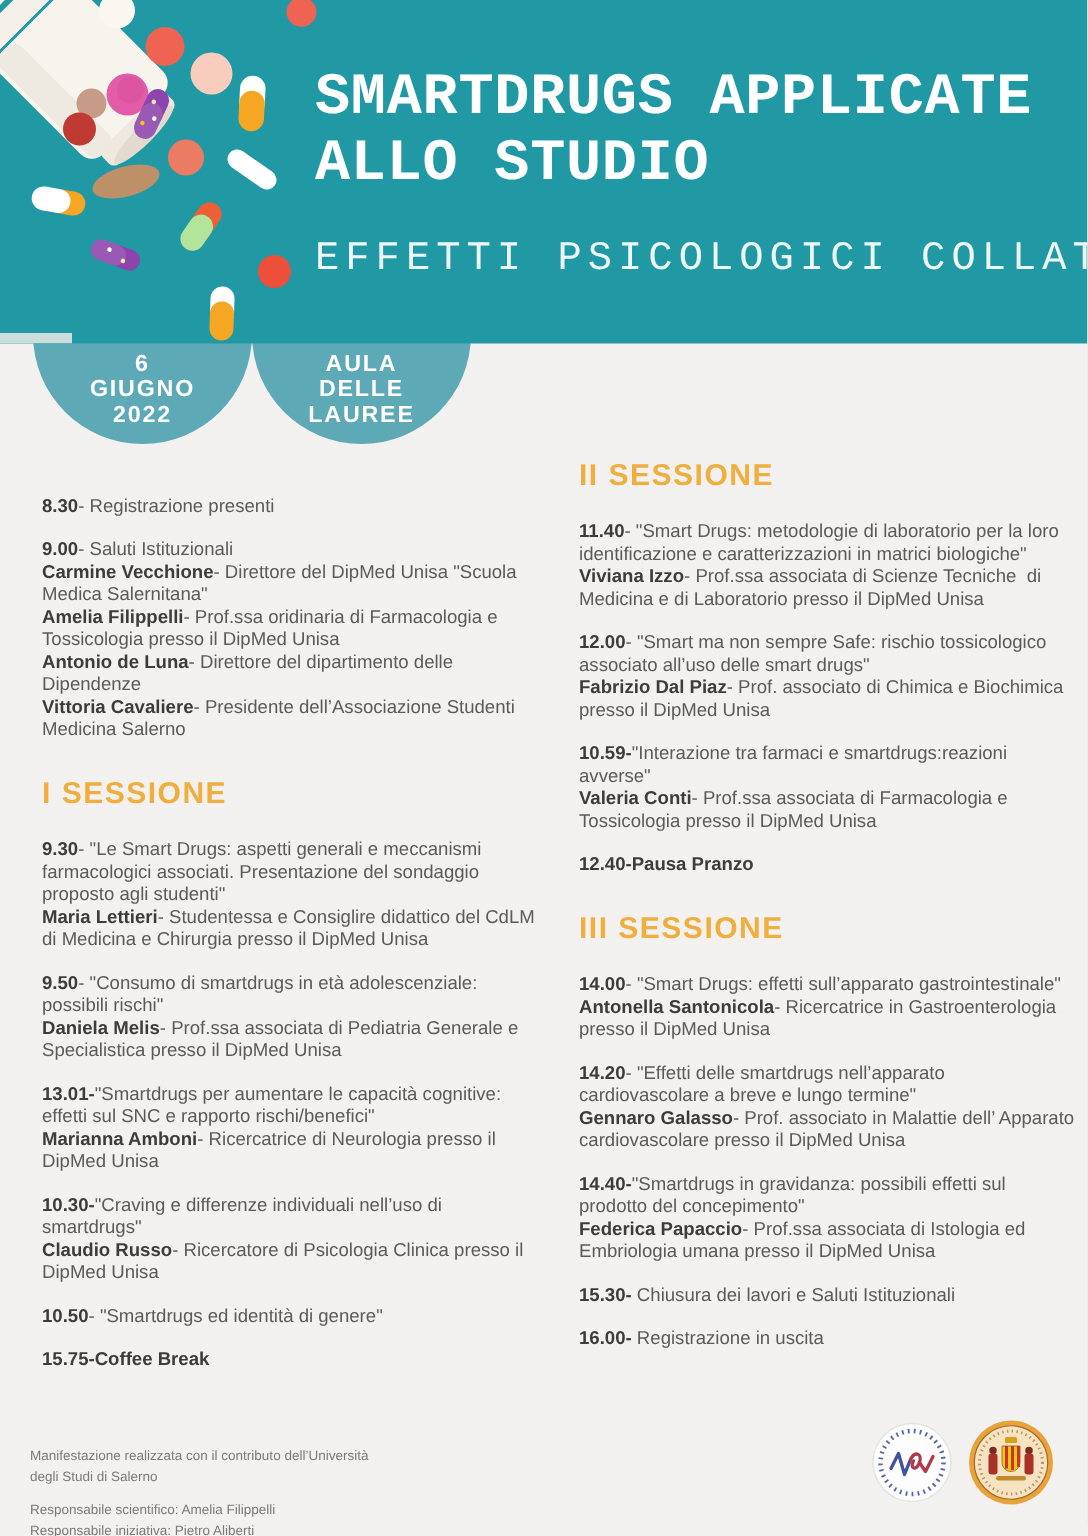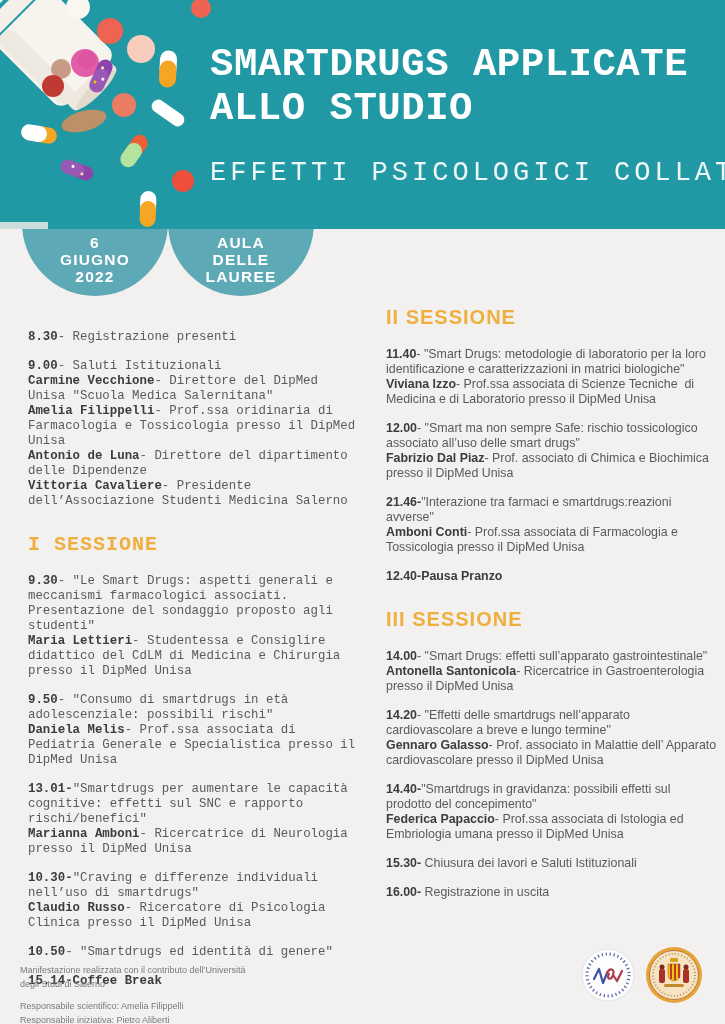--- a/index.html
+++ b/index.html
@@ -19,21 +19,21 @@
   .header-tab{position:absolute;left:0;bottom:0;width:48px;height:7px;background:#dfe5e2;opacity:.9;}
 
   
   .badge{position:absolute;top:150px;width:146px;height:146px;border-radius:50%;background:var(--badge);z-index:1;color:#fff;}
   .badge-date{left:22px;}
   .badge-venue{left:168px;}
   .badge-text{position:absolute;top:84px;left:0;right:0;text-align:center;font-size:15.5px;font-weight:700;letter-spacing:1.2px;line-height:1.1;}
 
   
   .col{position:absolute;font-size:12.4px;line-height:15px;color:var(--txt);}
-  .col-left{left:28px;top:330px;width:334px;font-family:Liberation Mono, monospace;}
+  .col-left{left:28px;top:330px;width:334px;}
   .col-right{left:386px;top:310px;width:332px;}
   .event{margin-bottom:14px;}
   .line{white-space:pre-wrap;}
   .line b{color:var(--txtb);font-weight:700;}
   .session-heading{color:var(--orange);font-size:20px;font-weight:700;letter-spacing:1px;margin:28px 0 22px;}
   .col .session-heading:first-child{margin-top:0;}
 
   
   .footer-credits{position:absolute;left:20px;top:964px;font-size:9px;line-height:1.5;color:#7a7a7a;z-index:3;}
   .credit-group{margin-bottom:9px;}
@@ -152,36 +152,36 @@
         <div class="line"><b>Marianna Amboni</b><span>- Ricercatrice di Neurologia presso il DipMed Unisa</span></div>
       </div>
       <div class="event">
         <div class="line"><b>10.30-</b><span>"Craving e differenze individuali nell’uso di smartdrugs"</span></div>
         <div class="line"><b>Claudio Russo</b><span>- Ricercatore di Psicologia Clinica presso il DipMed Unisa</span></div>
       </div>
       <div class="event">
         <div class="line"><b>10.50</b><span>- "Smartdrugs ed identità di genere"</span></div>
       </div>
       <div class="event">
-        <div class="line"><b>15.14-Coffee Break</b><span></span></div>
+        <div class="line"><b>15.75-Coffee Break</b><span></span></div>
       </div>
     </div>
   <div class="col col-right" id="col-right">
       <div class="session-heading">II SESSIONE</div>
       <div class="event">
         <div class="line"><b>11.40</b><span>- "Smart Drugs: metodologie di laboratorio per la loro identificazione e caratterizzazioni in matrici biologiche"</span></div>
         <div class="line"><b>Viviana Izzo</b><span>- Prof.ssa associata di Scienze Tecniche  di Medicina e di Laboratorio presso il DipMed Unisa</span></div>
       </div>
       <div class="event">
         <div class="line"><b>12.00</b><span>- "Smart ma non sempre Safe: rischio tossicologico associato all’uso delle smart drugs"</span></div>
         <div class="line"><b>Fabrizio Dal Piaz</b><span>- Prof. associato di Chimica e Biochimica  presso il DipMed Unisa</span></div>
       </div>
       <div class="event">
-        <div class="line"><b>21.46-</b><span>"Interazione tra farmaci e smartdrugs:reazioni avverse"</span></div>
-        <div class="line"><b>Amboni Conti</b><span>- Prof.ssa associata di Farmacologia e Tossicologia presso il DipMed Unisa</span></div>
+        <div class="line"><b>10.59-</b><span>"Interazione tra farmaci e smartdrugs:reazioni avverse"</span></div>
+        <div class="line"><b>Valeria Conti</b><span>- Prof.ssa associata di Farmacologia e Tossicologia presso il DipMed Unisa</span></div>
       </div>
       <div class="event">
         <div class="line"><b>12.40-Pausa Pranzo</b><span></span></div>
       </div>
       <div class="session-heading">III SESSIONE</div>
       <div class="event">
         <div class="line"><b>14.00</b><span>- "Smart Drugs: effetti sull’apparato gastrointestinale"</span></div>
         <div class="line"><b>Antonella Santonicola</b><span>- Ricercatrice in Gastroenterologia presso il DipMed Unisa</span></div>
       </div>
       <div class="event">

